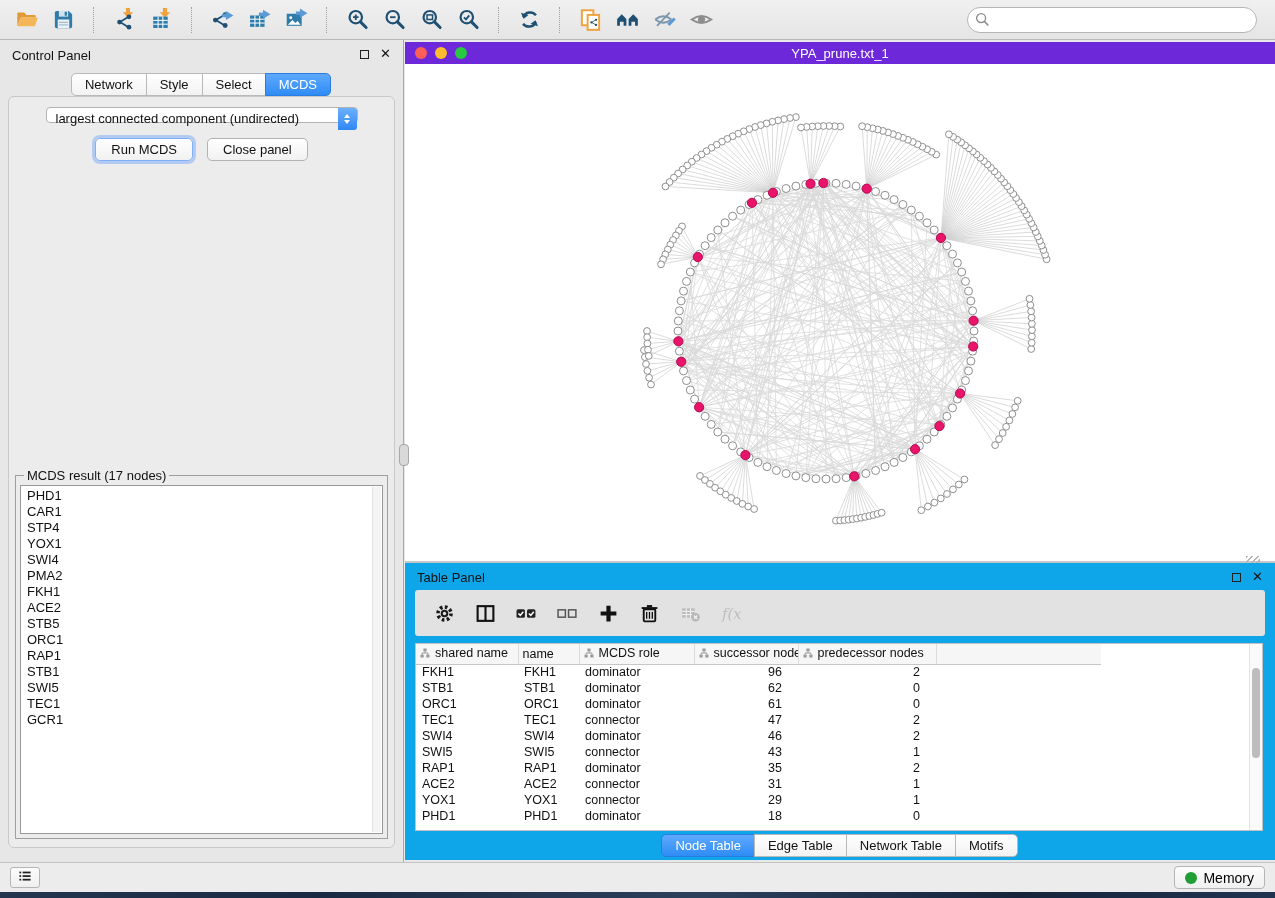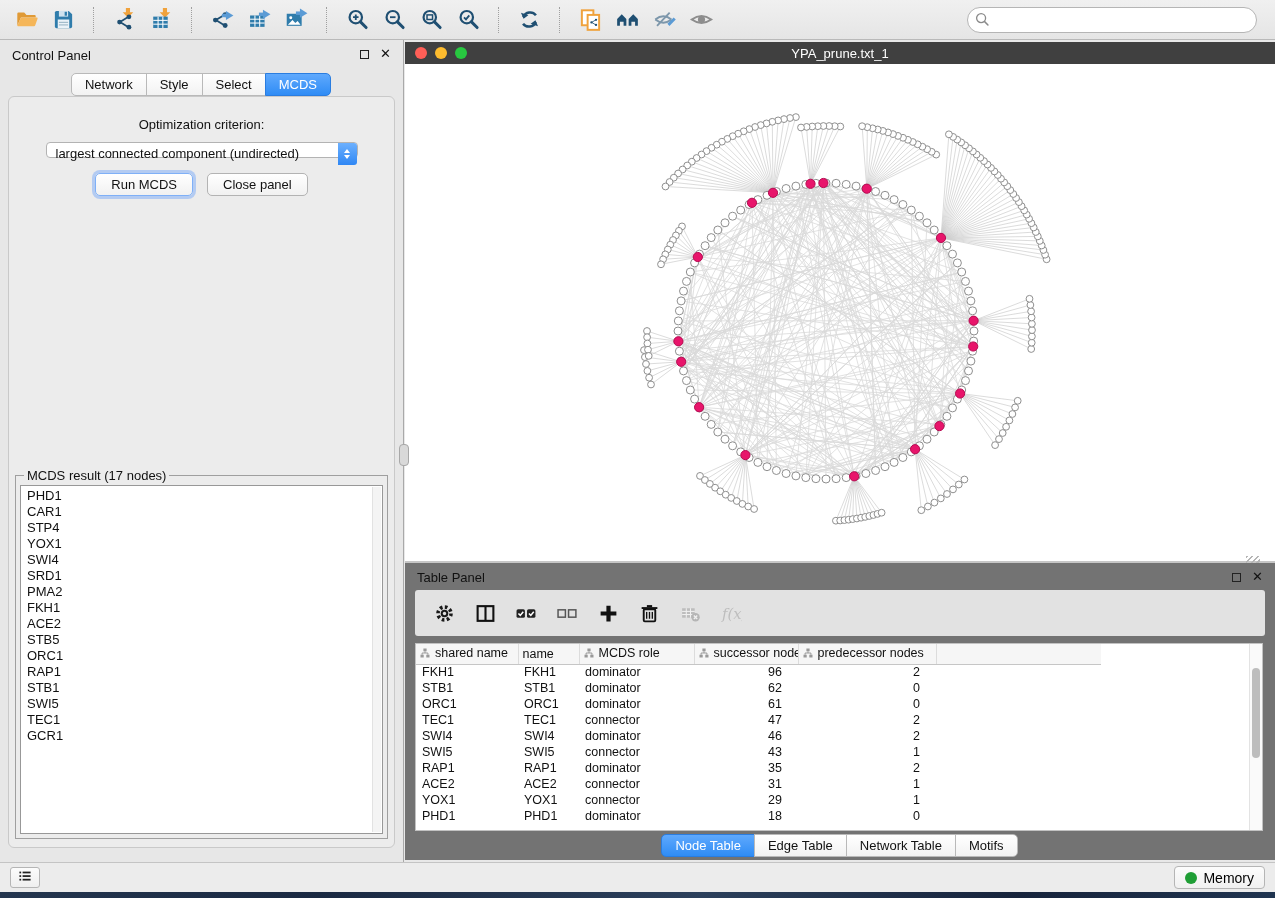--- a/index.html
+++ b/index.html
@@ -53,30 +53,30 @@
   .mcds-list{position:relative;width:100%;height:100%;background:#fff;border:1px solid #989898;
     overflow:hidden;margin:0;padding:2px 0 0 0;}
   .mcds-list ul{margin:0;padding:0;list-style:none;}
   .mcds-list li{font-size:13px;line-height:16px;padding-left:6px;}
   .list-track{position:absolute;top:1px;bottom:1px;right:1px;width:9px;background:#f4f4f4;
     border-left:1px solid #e2e2e2;}
   .v-knob{position:absolute;left:399px;top:444px;width:10px;height:22px;background:#d9d9d9;
     border:1px solid #a8a8a8;border-radius:4px;z-index:6;}
   
   .net-window{position:absolute;left:405px;top:42px;width:870px;height:519px;}
-  .net-titlebar{height:22px;background:#404040;position:relative;display:flex;align-items:center;}
+  .net-titlebar{height:22px;background:#6d28d9;position:relative;display:flex;align-items:center;}
   .traffic{display:flex;gap:8px;margin-left:10px;z-index:2;}
   .light{width:12px;height:12px;border-radius:50%;}
   .net-title{position:absolute;left:0;right:0;text-align:center;color:#fff;font-size:13px;}
   #net-canvas{display:block;width:870px;height:497px;background:#fff;}
   .h-split{position:absolute;left:405px;top:561px;width:870px;height:2px;background:#c6c6c6;}
   .grip{position:absolute;left:1246px;top:556px;width:14px;height:9px;
     background:repeating-linear-gradient(135deg,#b5b5b5 0 1.5px,transparent 1.5px 4px);}
   
-  .table-panel{position:absolute;left:405px;top:563px;width:870px;height:297px;background:#737373;}
+  .table-panel{position:absolute;left:405px;top:563px;width:870px;height:297px;background:#0ea5e9;}
   .tp-title{position:absolute;left:12px;top:7px;font-size:13px;}
   .tp-toolbar{position:absolute;left:10px;right:10px;top:27px;height:46px;background:#e2e2e2;
     border-radius:3px;display:flex;align-items:center;gap:15px;padding:0 16px;}
   .tp-btn{width:26px;height:26px;border:none;background:transparent;display:flex;
     align-items:center;justify-content:center;padding:0;}
   .tp-btn svg{width:21px;height:21px;}
   .tp-btn.disabled{opacity:.5;}
   .tp-tablewrap{position:absolute;left:10px;right:12px;top:80px;height:188px;background:#fff;
     border:1px solid #c2c2c2;overflow:hidden;}
   table.nodetable{border-collapse:collapse;table-layout:fixed;width:685px;font-size:12.5px;}
@@ -299,42 +299,40 @@
     <span class="float-ic"></span>
     <span class="close-ic">✕</span>
   </div>
   <div class="cp-tabs" id="control-tabs">
       <div class="tab">Network</div>
       <div class="tab">Style</div>
       <div class="tab">Select</div>
       <div class="tab active">MCDS</div>
     </div>
   <div class="cp-inner">
-    <div class="opt-label">Optimization criterion:</div>
     <div class="select">
       <span>largest connected component (undirected)</span>
       <span class="select-cap">
         <span class="arr-up"></span>
           <span class="arr-dn"></span>
       </span>
     </div>
     <div class="btn-row">
       <button class="btn focused">Run MCDS</button>
       <button class="btn">Close panel</button>
     </div>
     <fieldset class="mcds-group">
       <legend>MCDS result (17 nodes)</legend>
       <div class="mcds-list">
         <ul id="mcds-list">
             <li>PHD1</li>
             <li>CAR1</li>
             <li>STP4</li>
             <li>YOX1</li>
             <li>SWI4</li>
-            <li>SRD1</li>
             <li>PMA2</li>
             <li>FKH1</li>
             <li>ACE2</li>
             <li>STB5</li>
             <li>ORC1</li>
             <li>RAP1</li>
             <li>STB1</li>
             <li>SWI5</li>
             <li>TEC1</li>
             <li>GCR1</li>

